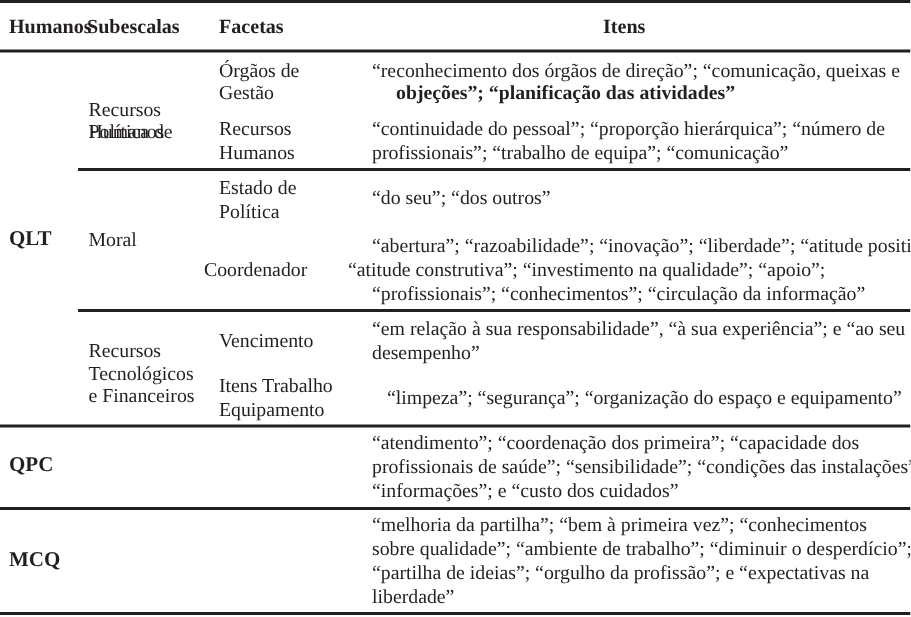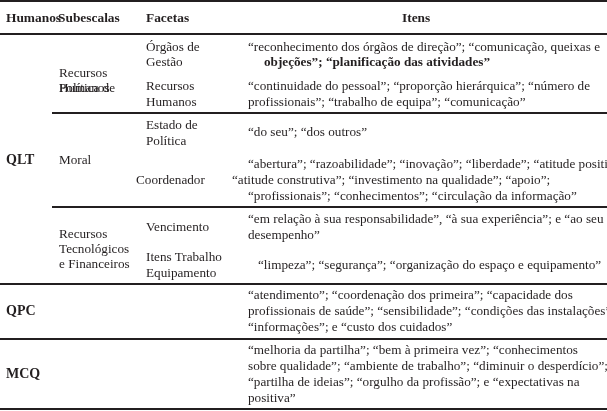--- a/index.html
+++ b/index.html
@@ -78,15 +78,15 @@
     <div class="abs" style="left:248px; top:287px;">“atendimento”; “coordenação dos primeira”; “capacidade dos</div>
     <div class="abs" style="left:248px; top:303px;">profissionais de saúde”; “sensibilidade”; “condições das instalações”;</div>
     <div class="abs" style="left:248px; top:319px;">“informações”; e “custo dos cuidados”</div>
   </div>
 
   <div>
     <div class="abs scale" style="left:6px; top:366px;">MCQ</div>
     <div class="abs" style="left:248px; top:342px;">“melhoria da partilha”; “bem à primeira vez”; “conhecimentos</div>
     <div class="abs" style="left:248px; top:358px;">sobre qualidade”; “ambiente de trabalho”; “diminuir o desperdício”;</div>
     <div class="abs" style="left:248px; top:374px;">“partilha de ideias”; “orgulho da profissão”; e “expectativas na</div>
-    <div class="abs" style="left:248px; top:390px;">positiva”</div>
+    <div class="abs" style="left:248px; top:390px;">liberdade”</div>
   </div>
 </div>
 
 </body></html>

